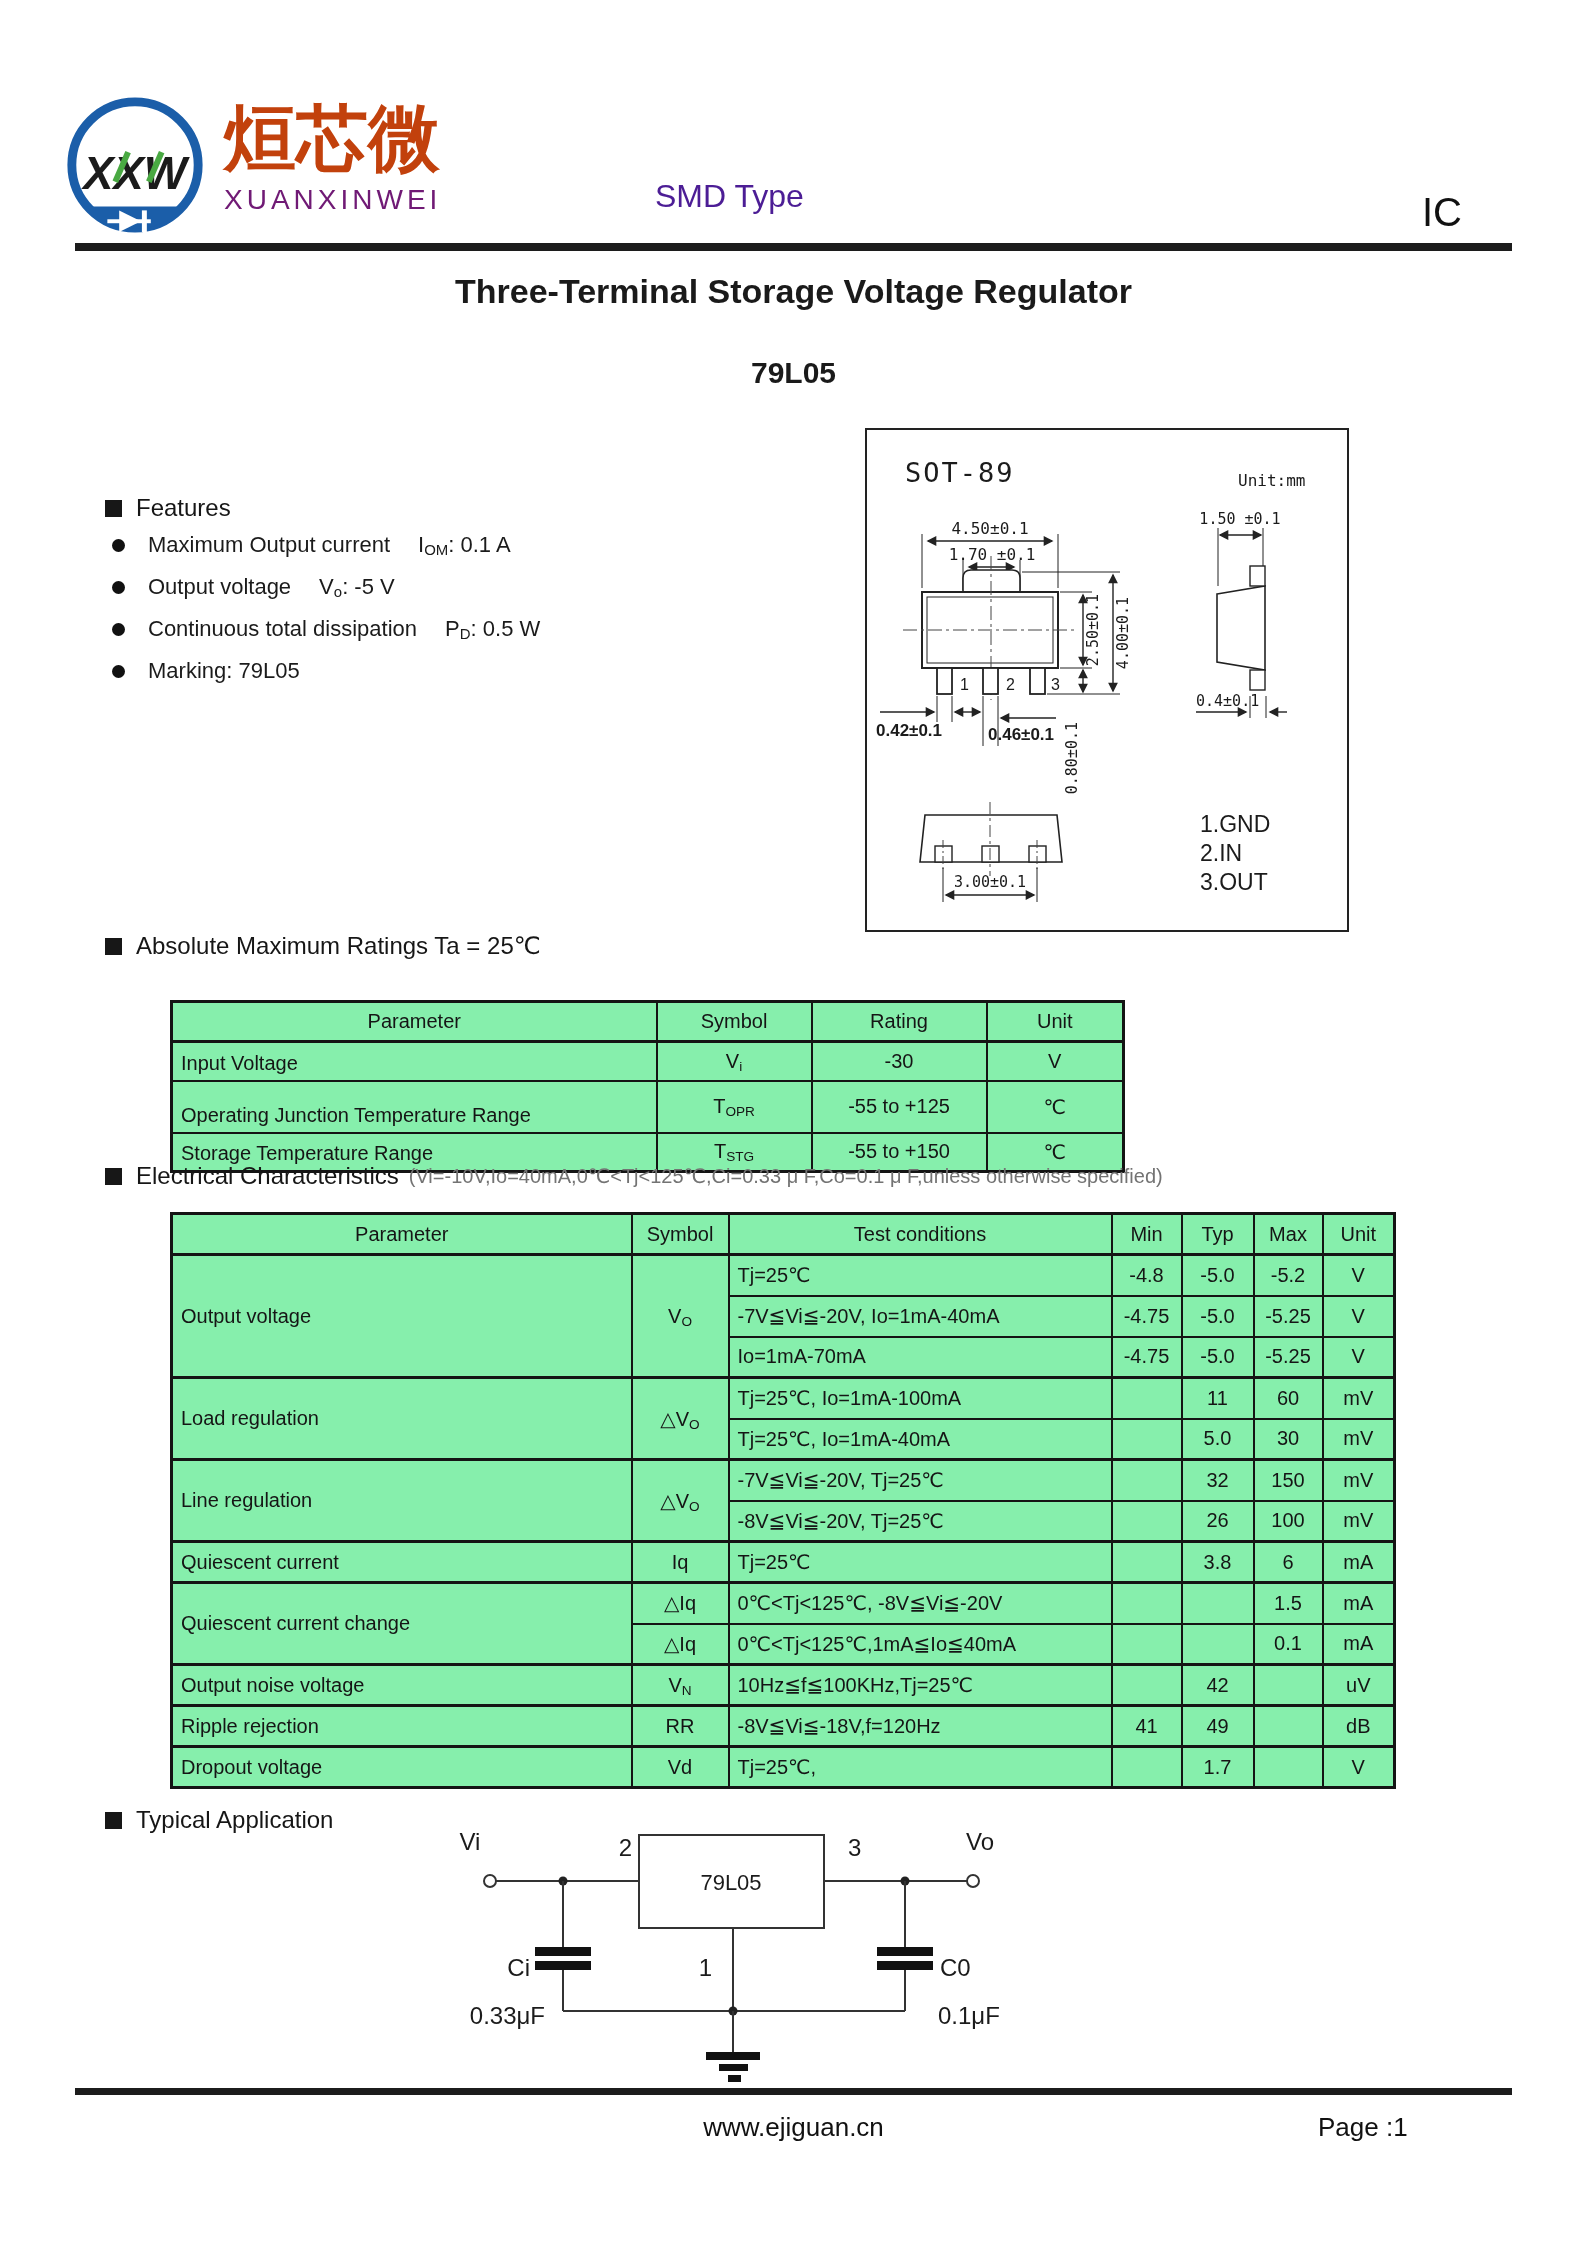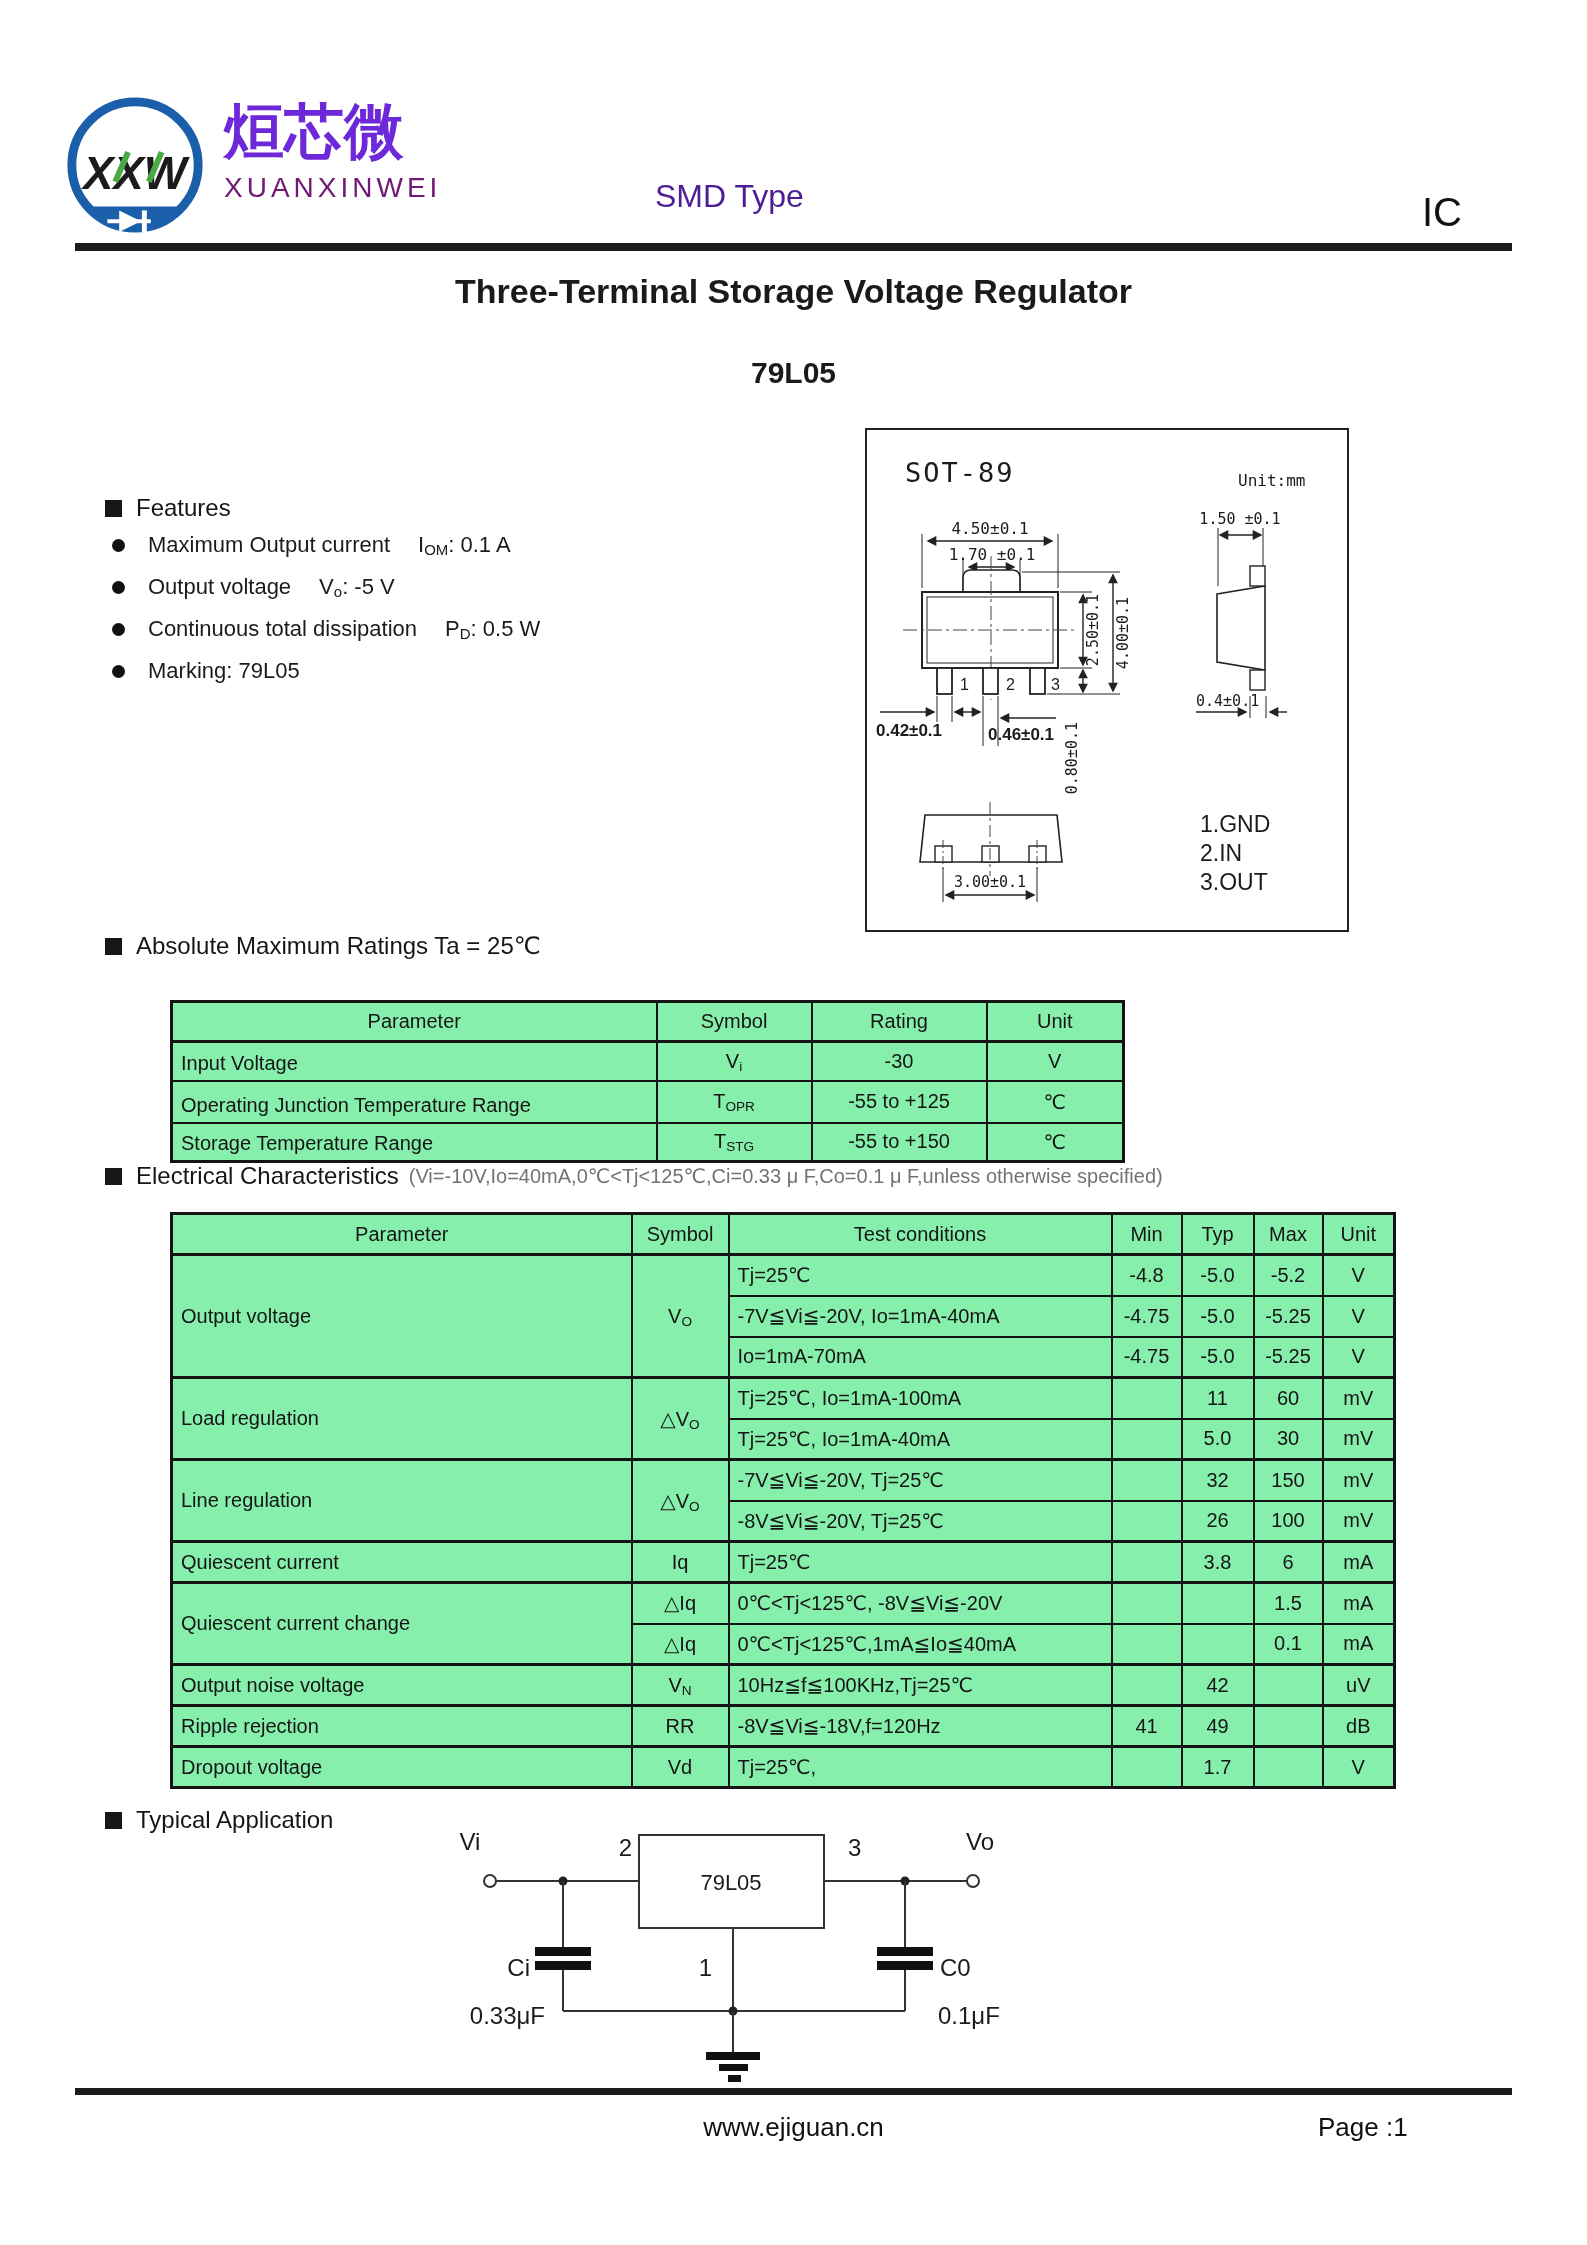--- a/index.html
+++ b/index.html
@@ -3,21 +3,21 @@
 <meta charset="utf-8">
 <style>
   html,body{margin:0;padding:0;background:#e8e8e8}
   #page{position:relative;width:1587px;height:2245px;background:#ffffff;margin:0 auto;
         font-family:"Liberation Sans","DejaVu Sans",sans-serif;color:#1a1a1a;overflow:hidden}
   .abs{position:absolute}
   .rule{position:absolute;left:75px;width:1437px;background:#1c1c1c}
   .center{width:100%;text-align:center}
 
   
-  .brand-cn{font-size:60px;font-weight:bold;color:#6d28d9;line-height:1}
+  .brand-cn{font-size:72px;font-weight:bold;color:#c2410c;line-height:1}
   .brand-en{font-size:28px;letter-spacing:4px;color:#701a75;margin-top:10px}
   .doc-type{font-size:32px;color:#4c1d95}
   .ic{font-size:40px;color:#111}
 
   .page-title{font-size:34px;font-weight:bold}
   .part-no{font-size:30px;font-weight:bold}
 
   
   .sec-h{position:absolute;display:flex;align-items:center;font-size:24px;color:#161616}
   .sq{width:17px;height:17px;background:#171717;margin-right:14px;flex:0 0 auto}
@@ -203,21 +203,21 @@
       <td>Symbol</td>
       <td>Rating</td>
       <td>Unit</td>
     </tr>
     <tr style="height:39px">
       <td class="param pbot">Input Voltage</td>
       <td class="c"><span>V</span><span class="sb">i</span></td>
       <td class="c">-30</td>
       <td class="c">V</td>
     </tr>
-    <tr style="height:42px">
+    <tr style="height:52px">
       <td class="param pbot">Operating Junction Temperature Range</td>
       <td class="c"><span>T</span><span class="sb">OPR</span></td>
       <td class="c">-55  to +125</td>
       <td class="c">℃</td>
     </tr>
     <tr style="height:39px">
       <td class="param pbot">Storage Temperature Range</td>
       <td class="c"><span>T</span><span class="sb">STG</span></td>
       <td class="c">-55 to +150</td>
       <td class="c">℃</td>

